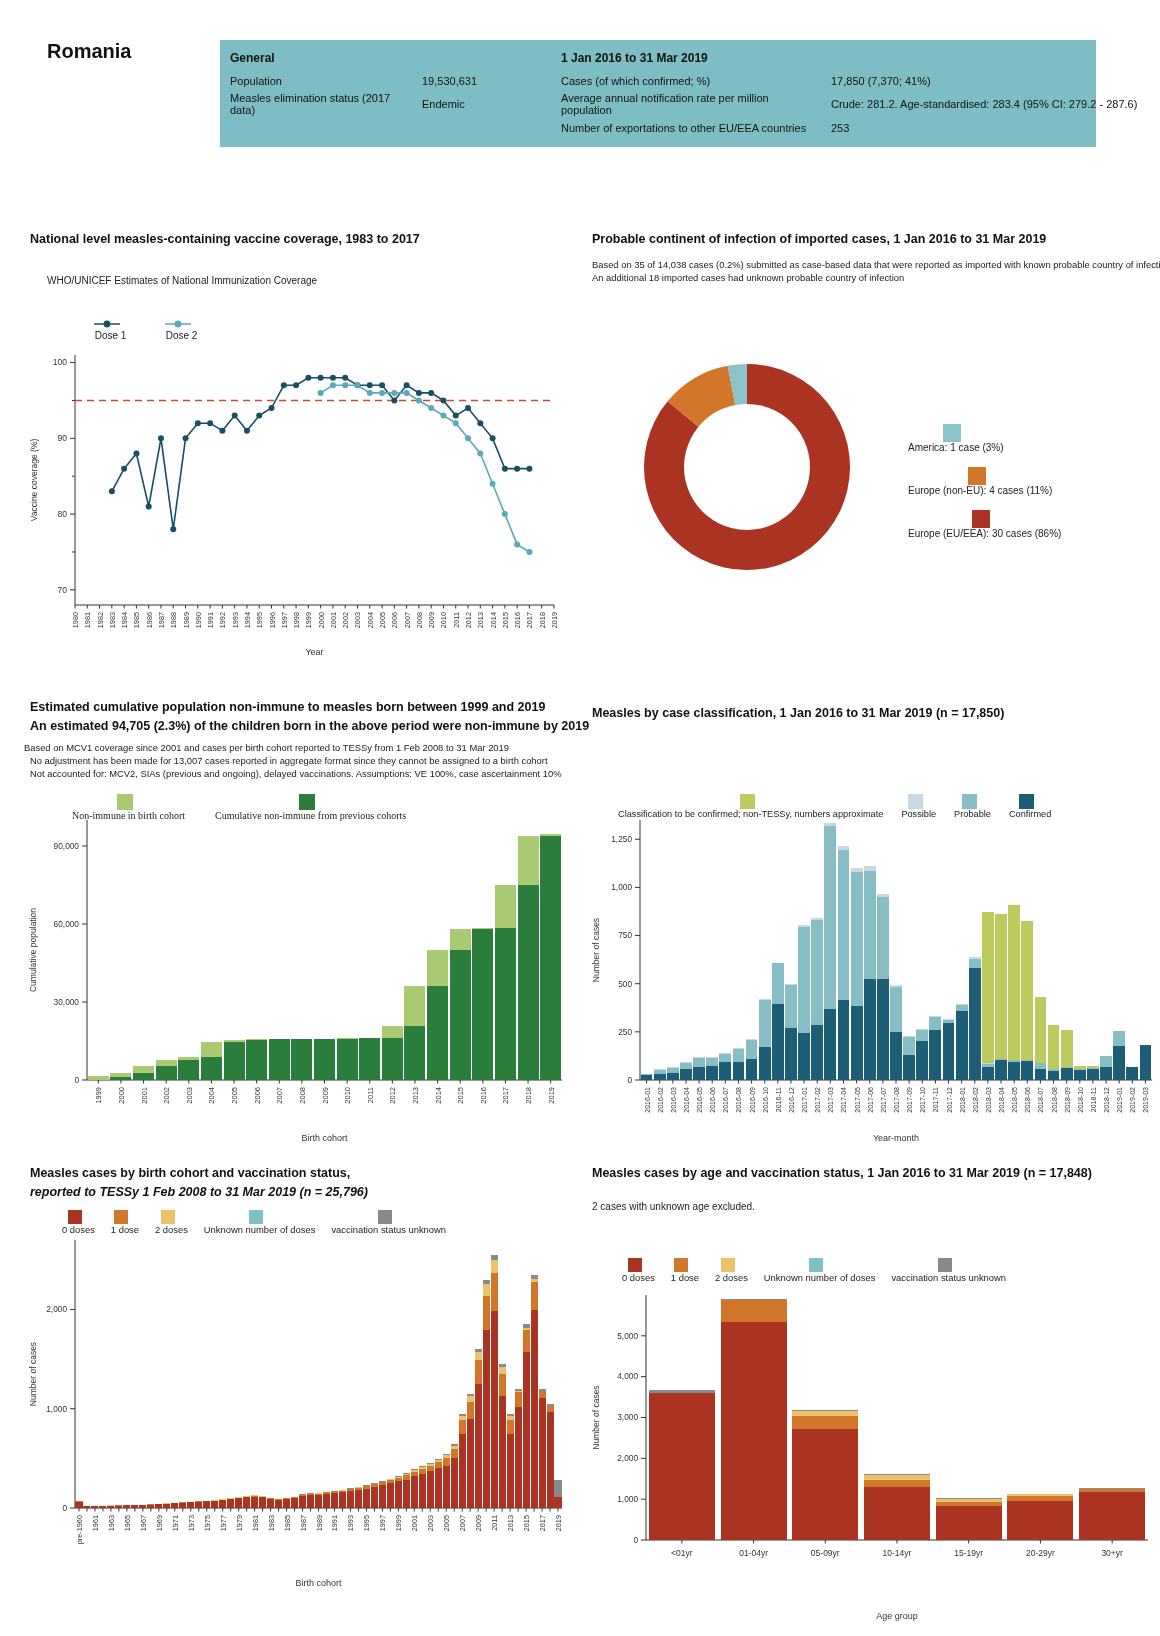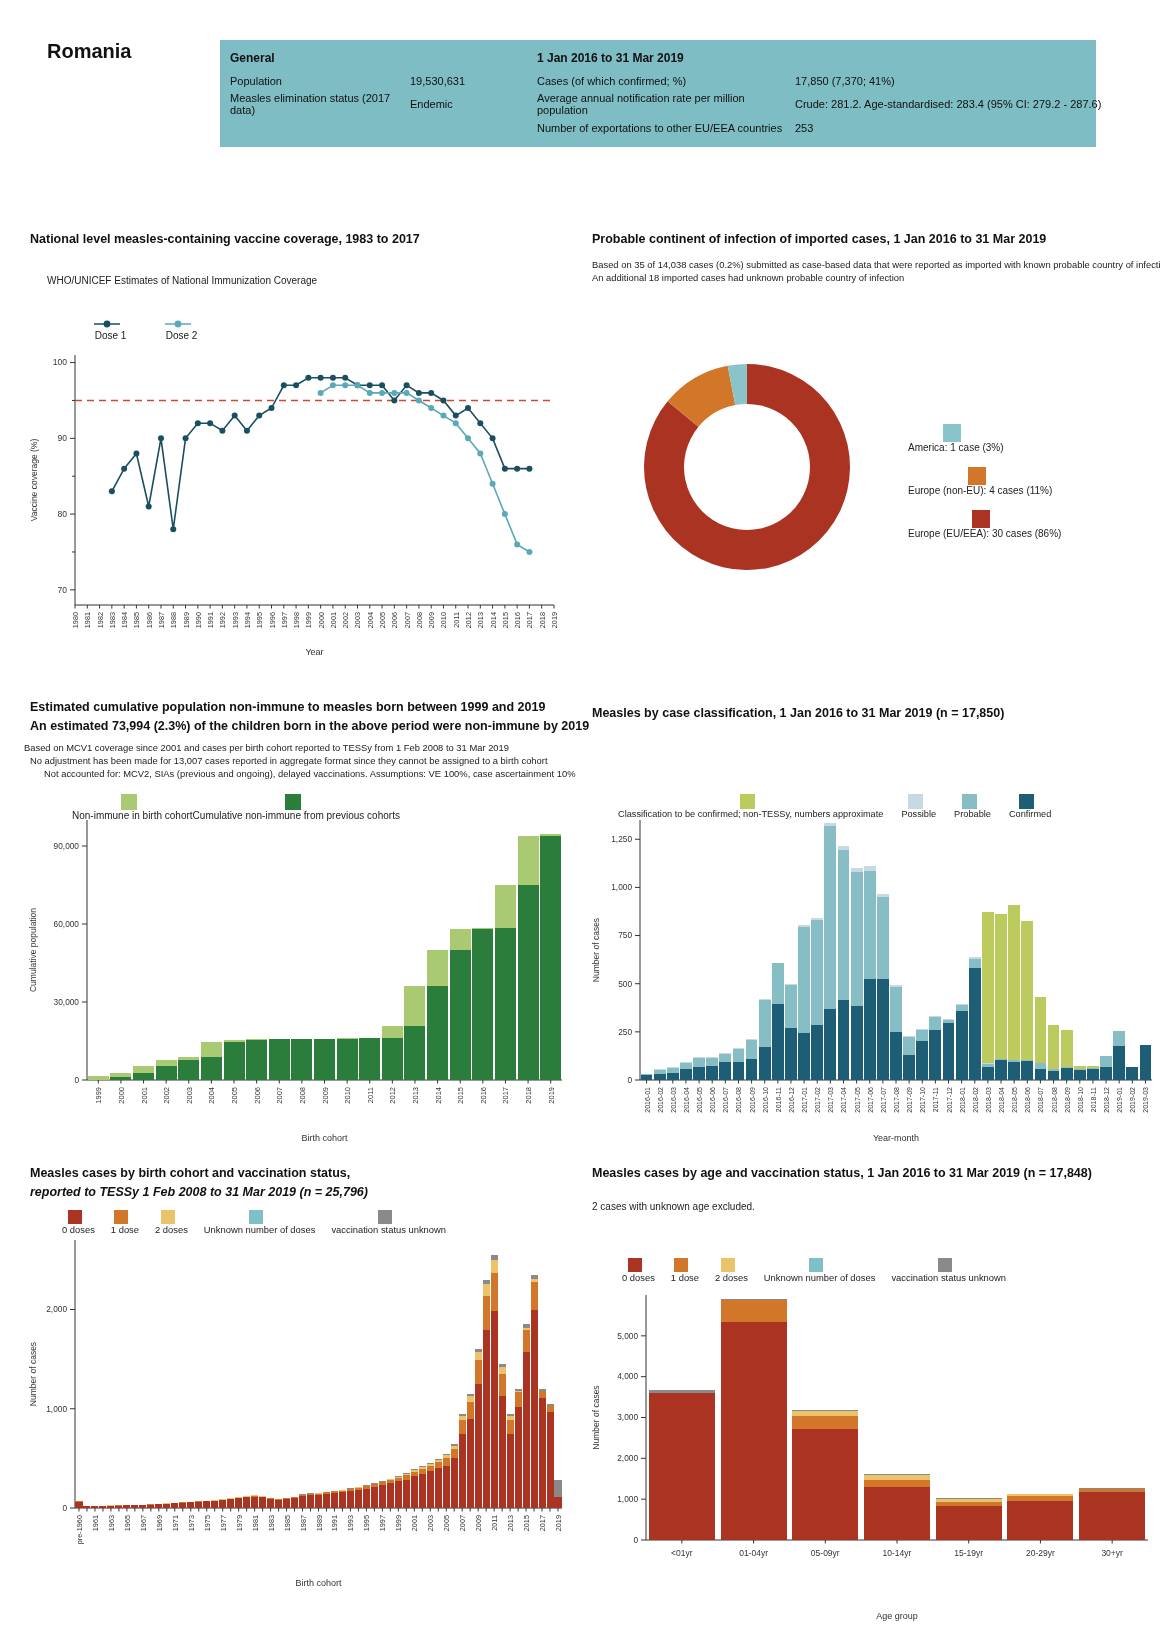--- a/index.html
+++ b/index.html
@@ -4,21 +4,21 @@
 <style>
   html,body{margin:0;padding:0;}
   body{width:1160px;height:1636px;position:relative;background:#fff;color:#111;
        font-family:"Liberation Sans",sans-serif;overflow:hidden;}
   .abs{position:absolute;}
   h1{font-size:20px;margin:12px;font-weight:bold;}
   .ct{font-weight:bold;font-size:12.5px;white-space:nowrap;color:#111;margin:0;line-height:19px;}
   .sub{font-size:10px;color:#222;margin:17px;}
   .note{font-size:9.4px;color:#222;margin:0;line-height:13px;white-space:nowrap;}
   #header-table{position:absolute;left:220px;top:40px;width:876px;padding:6px 0 8px;font-size:11px;}
-  .ht-row{display:grid;grid-template-columns:180px 127px 258px 291px;padding:0 10px;min-height:23px;align-items:center;}
+  .ht-row{display:grid;grid-template-columns:180px 127px 258px 291px;padding:0 10px;min-height:23px;align-items:center;gap:12px;}
   .ht-title{font-weight:bold;font-size:12px;}
   .ht-val{white-space:nowrap;}
   .legend{display:flex;align-items:center;}
   .legend-col{flex-direction:column;align-items:flex-start;}
   .legend-item{display:flex;align-items:center;flex-direction:column;}
   .sw{display:inline-block;flex:0 0 auto;}
   .lab{color:#222;}
   svg text{font-family:"Liberation Sans",sans-serif;}
 </style>
 </head>
@@ -239,25 +239,25 @@
       <span class="sw" style="width: 18px; height: 18px; background: rgb(210, 118, 42); margin-right: 7px;"></span>
       <span class="lab">Europe (non-EU): 4 cases (11%)</span>
     </div>
     <div class="legend-item">
       <span class="sw" style="width: 18px; height: 18px; background: rgb(171, 51, 34); margin-right: 7px;"></span>
       <span class="lab">Europe (EU/EEA): 30 cases (86%)</span>
     </div>
   </div>
 
 <p class="ct abs" style="left:30px;top:698px;">Estimated cumulative population non-immune to measles born between 1999 and 2019</p>
-<p class="ct abs" style="left:30px;top:717px;">An estimated 73,994 (2.3%) of the children born in the above period were non-immune by 2019</p>
+<p class="ct abs" style="left:30px;top:717px;">An estimated 94,705 (2.3%) of the children born in the above period were non-immune by 2019</p>
 <p class="note abs" style="left:24px;top:741px;">Based on MCV1 coverage since 2001 and cases per birth cohort reported to TESSy from 1 Feb 2008 to 31 Mar 2019</p>
 <p class="note abs" style="left:30px;top:754px;">No adjustment has been made for 13,007 cases reported in aggregate format since they cannot be assigned to a birth cohort</p>
-<p class="note abs" style="left:44px;top:767px;">Not accounted for: MCV2, SIAs (previous and ongoing), delayed vaccinations. Assumptions: VE 100%, case ascertainment 10%</p>
-<div id="legend-nonimmune" class="legend abs" style="left:72px;top:794px;font-size:10px;">
+<p class="note abs" style="left:30px;top:767px;">Not accounted for: MCV2, SIAs (previous and ongoing), delayed vaccinations. Assumptions: VE 100%, case ascertainment 10%</p>
+<div id="legend-nonimmune" class="legend abs" style="left:72px;top:794px;gap:30px;font-size:10px;font-family:Liberation Serif, serif;">
     <div class="legend-item">
       <span class="sw" style="width: 16px; height: 16px; background: rgb(169, 201, 115); margin-right: 7px;"></span>
       <span class="lab">Non-immune in birth cohort</span>
     </div>
     <div class="legend-item">
       <span class="sw" style="width: 16px; height: 16px; background: rgb(43, 125, 59); margin-right: 7px;"></span>
       <span class="lab">Cumulative non-immune from previous cohorts</span>
     </div>
   </div>
 <div id="plot-nonimmune" class="abs" style="left:25px;top:812px;"><svg width="545" height="335">

